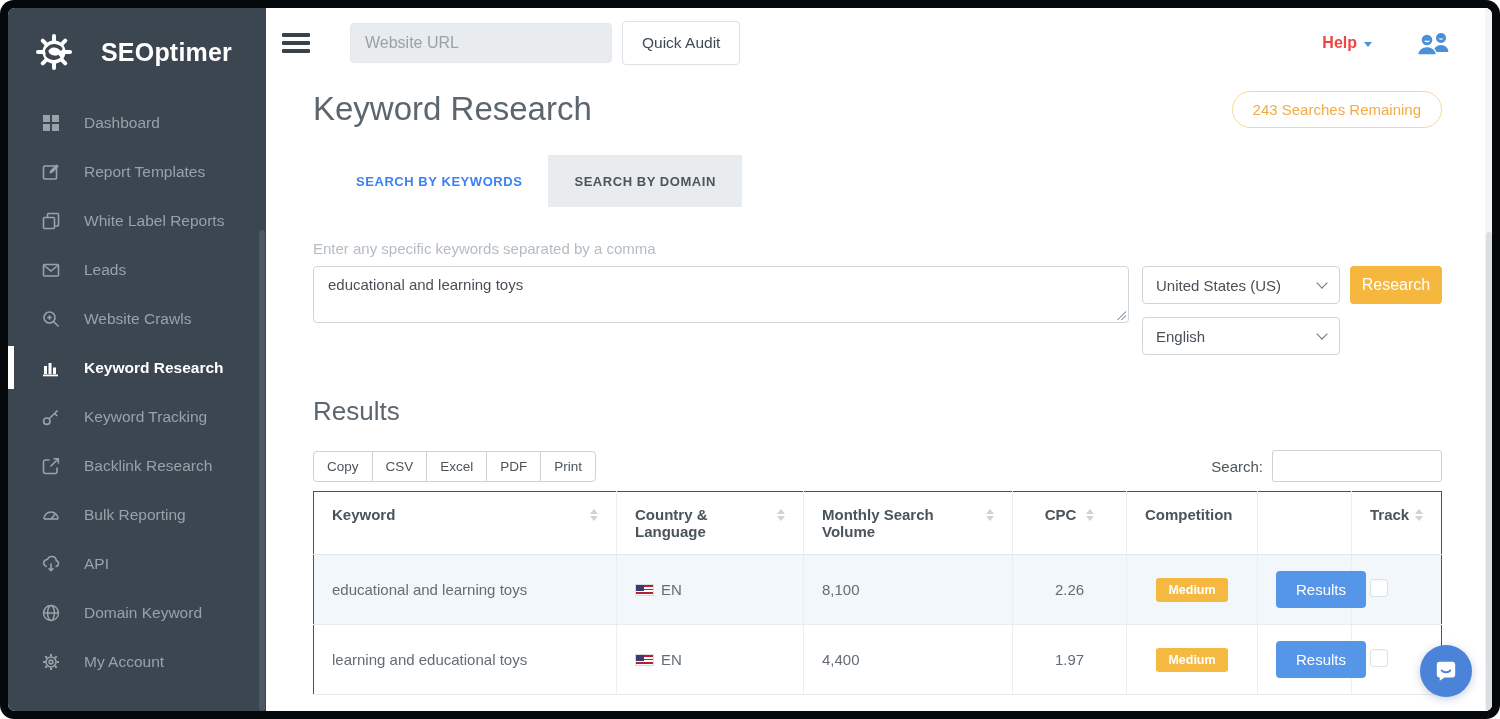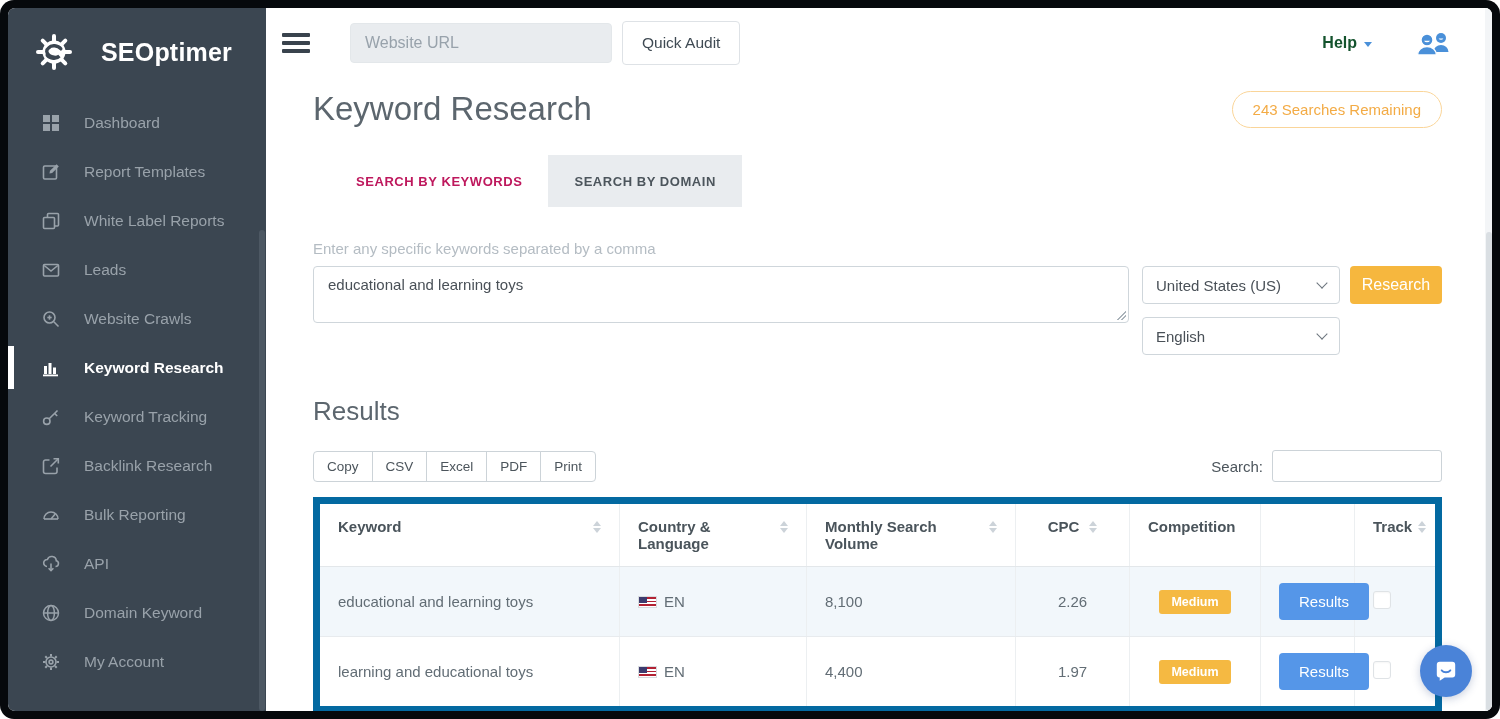--- a/index.html
+++ b/index.html
@@ -79,21 +79,21 @@
     font-family: inherit; outline: none;
   }
   .url-input::placeholder { color: #98a2ab; }
   .quick-audit {
     margin-left: 10px; height: 44px; padding: 0 19px;
     background: #fff; border: 1px solid #dee2e6; border-radius: 4px;
     font-size: 15.5px; color: #3f4a53; font-family: inherit; cursor: pointer;
   }
   .topbar-spacer { flex: 1; }
   .help-link {
-    color: #14532d; font-weight: 700; font-size: 16px;
+    color: #ef4444; font-weight: 700; font-size: 16px;
     display: flex; align-items: center; gap: 7px; cursor: pointer;
   }
   .caret-down {
     width: 0; height: 0; border-left: 4.5px solid transparent;
     border-right: 4.5px solid transparent; border-top: 5px solid #4a90d9;
     margin-top: 2px;
   }
   .people-icon { margin-left: 42px; cursor: pointer; display: flex; }
 
   .content { flex: 1; padding: 0 50px 0 47px; overflow: hidden; }
@@ -105,21 +105,21 @@
     border-radius: 999px; padding: 9px 20px; font-size: 15px;
     white-space: nowrap;
   }
 
   .tabs { display: flex; margin: 27px 0 0 17px; }
   .tab {
     height: 52px; display: flex; align-items: center;
     padding: 0 26px; font-size: 13px; font-weight: 700;
     letter-spacing: 0.55px; cursor: pointer; text-transform: uppercase;
   }
-  .tab.active { color: #be185d; background: transparent; }
+  .tab.active { color: #3b82f6; background: transparent; }
   .tab.inactive { color: #4c555c; background: #e9ecef; }
 
   .form-section { margin-top: 33px; }
   .helper-text { font-size: 15px; color: #b4bcc3; margin-bottom: 9px; }
   .form-row { display: flex; gap: 13px; align-items: flex-start; }
   .keywords-textarea {
     flex: 1; height: 57px; resize: none;
     border: 1px solid #cfd6db; border-radius: 4px;
     padding: 9px 14px; font-size: 15px; color: #495057;
     font-family: inherit; outline: none; position: relative;
@@ -159,22 +159,22 @@
   .export-btn:first-child { border-radius: 4px 0 0 4px; margin-left: 0; }
   .export-btn:last-child { border-radius: 0 4px 4px 0; }
   .table-search { display: flex; align-items: center; gap: 9px; }
   .table-search-label { font-size: 15px; color: #4c555c; }
   .table-search-input {
     width: 170px; height: 32px; border: 1px solid #ccd3d8; border-radius: 3px;
     padding: 0 8px; font-size: 14px; color: #495057; font-family: inherit; outline: none;
   }
 
   table.results-table {
-    width: 100%; border-collapse: collapse; margin-top: 15px; table-layout: fixed;
-    border: 7px solid #0369a1;
+    width: 100%; border-collapse: collapse; margin-top: 9px; table-layout: fixed;
+    border: 1px solid #0369a1;
   }
   .results-table th {
     font-size: 15px; font-weight: 700; color: #4a545b; text-align: left;
     padding: 14px 18px; border-right: 1px solid #eceff1; border-bottom: 1px solid #e3e7ea;
     vertical-align: top; cursor: pointer;
   }
   .results-table td {
     font-size: 15px; color: #626d75;
     padding: 16px 18px; border-right: 1px solid #eceff1; border-bottom: 1px solid #e8ebee;
     vertical-align: middle;

